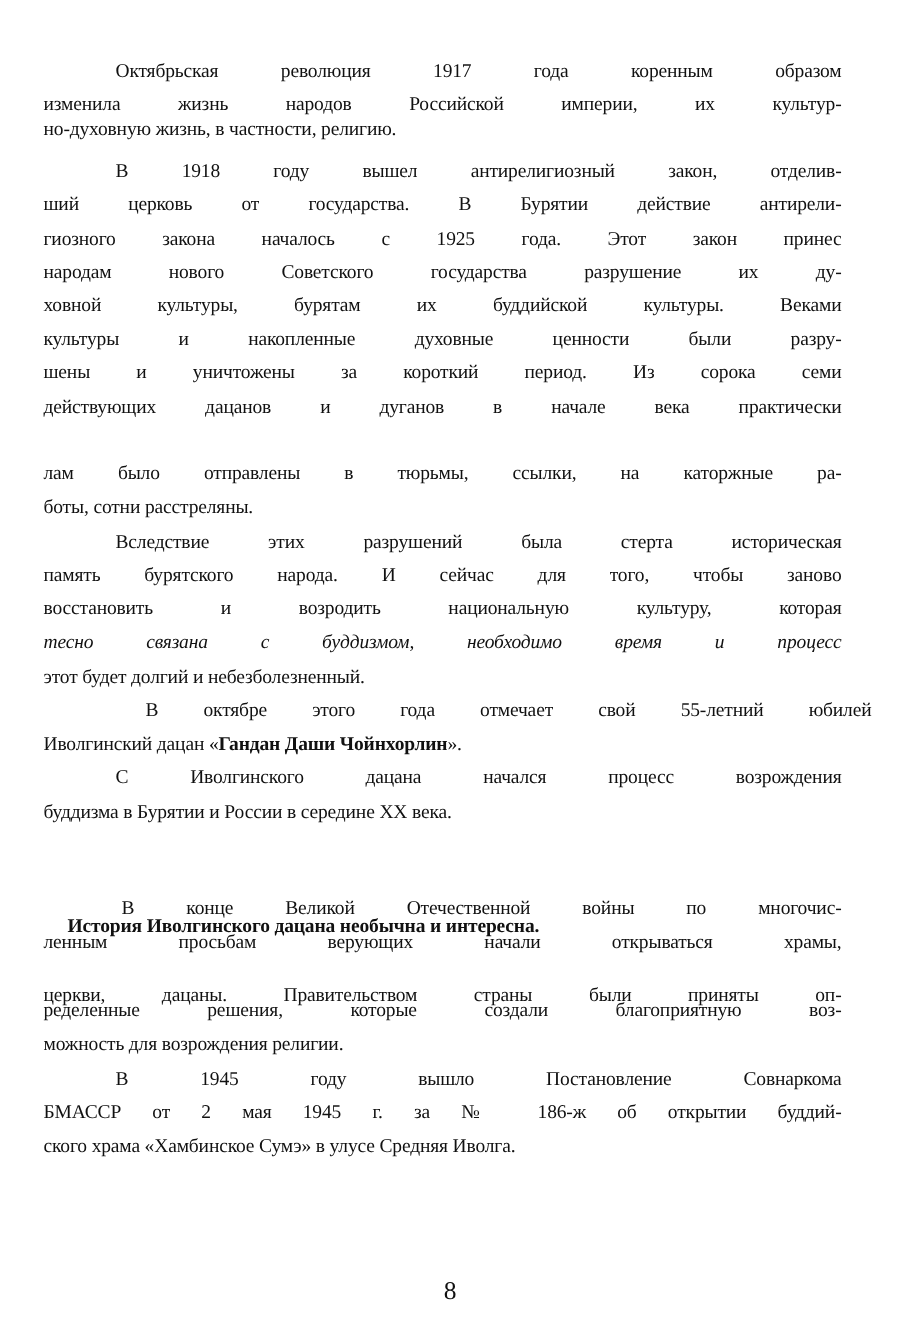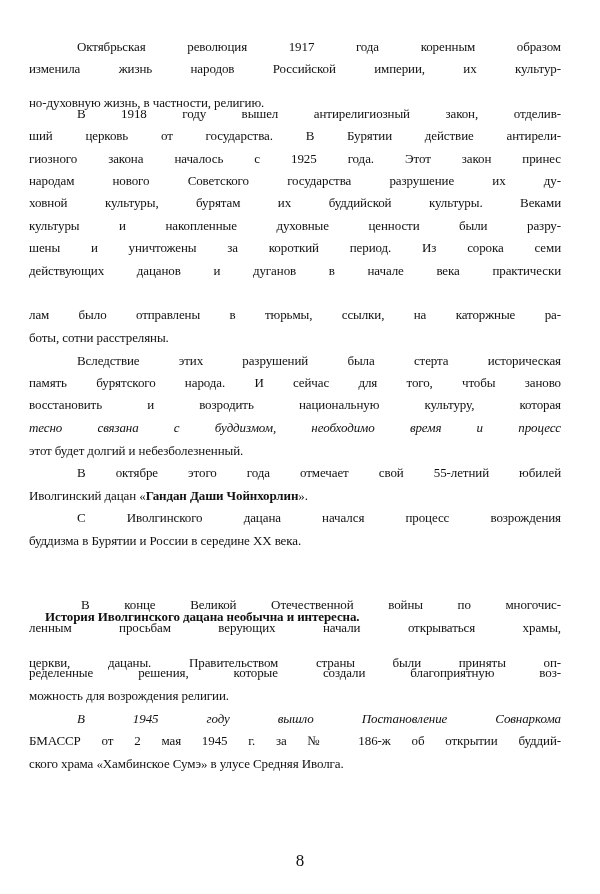--- a/index.html
+++ b/index.html
@@ -14,43 +14,43 @@
   .line.indent2 { left: 81px; width: 480px; }
   b { font-weight: bold; }
   .pagenum { position: absolute; left: 0; width: 600px; top: 851px; text-align: center; font-size: 17px; }
 </style>
 </head>
 <body>
 
 <div class="page" id="page">
     <div class="line indent" style="top: 36px;">Октябрьская революция 1917 года коренным образом</div>
     <div class="line " style="top: 58px;">изменила жизнь народов Российской империи, их культур-</div>
-    <div class="line last" style="top: 92px;">но-духовную жизнь, в частности, религию.</div>
+    <div class="line last" style="top: 75px;">но-духовную жизнь, в частности, религию.</div>
     <div class="line indent" style="top: 103px;">В 1918 году вышел антирелигиозный закон, отделив-</div>
     <div class="line " style="top: 125px;">ший церковь от государства. В Бурятии действие антирели-</div>
     <div class="line " style="top: 148px;">гиозного закона началось с 1925 года. Этот закон принес</div>
     <div class="line " style="top: 170px;">народам нового Советского государства разрушение их ду-</div>
     <div class="line " style="top: 192px;">ховной культуры, бурятам их буддийской культуры. Веками</div>
     <div class="line " style="top: 215px;">культуры и накопленные духовные ценности были разру-</div>
     <div class="line " style="top: 237px;">шены и уничтожены за короткий период. Из сорока семи</div>
     <div class="line " style="top: 260px;">действующих дацанов и дуганов в начале века практически</div>
     <div class="line " style="top: 304px;">лам было отправлены в тюрьмы, ссылки, на каторжные ра-</div>
     <div class="line last" style="top: 327px;">боты, сотни расстреляны.</div>
     <div class="line indent" style="top: 350px;">Вследствие этих разрушений была стерта историческая</div>
     <div class="line " style="top: 372px;">память бурятского народа. И сейчас для того, чтобы заново</div>
     <div class="line " style="top: 394px;">восстановить и возродить национальную культуру, которая</div>
     <div class="line " style="top: 417px; font-style: italic;">тесно связана с буддизмом, необходимо время и процесс</div>
     <div class="line last" style="top: 440px;">этот будет долгий и небезболезненный.</div>
-    <div class="line indent" style="top: 462px;">В октябре этого года отмечает свой 55-летний юбилей</div>
+    <div class="line indent" style="top: 462px; margin-left: 20px;">В октябре этого года отмечает свой 55-летний юбилей</div>
     <div class="line last" style="top: 485px;"><span>Иволгинский дацан «</span><b>Гандан Даши Чойнхорлин</b><span>».</span></div>
     <div class="line indent" style="top: 507px;">С Иволгинского дацана начался процесс возрождения</div>
     <div class="line last" style="top: 530px;">буддизма в Бурятии и России в середине XX века.</div>
     <div class="line heading" style="top: 572px; margin-top: 34px;">История Иволгинского дацана необычна и интересна.</div>
     <div class="line indent2" style="top: 594px;">В конце Великой Отечественной войны по многочис-</div>
     <div class="line " style="top: 617px;">ленным просьбам верующих начали открываться храмы,</div>
     <div class="line " style="top: 604px; margin-top: 48px;">церкви, дацаны. Правительством страны были приняты оп-</div>
     <div class="line " style="top: 662px;">ределенные решения, которые создали благоприятную воз-</div>
     <div class="line last" style="top: 685px;">можность для возрождения религии.</div>
-    <div class="line indent" style="top: 708px; font-style: italic;">В 1945 году вышло Постановление Совнаркома</div>
+    <div class="line indent" style="top: 708px;">В 1945 году вышло Постановление Совнаркома</div>
     <div class="line " style="top: 730px;">БМАССР от  2 мая 1945 г. за № 186-ж об открытии буддий-</div>
     <div class="line last" style="top: 753px;">ского храма «Хамбинское Сумэ» в улусе Средняя Иволга.</div>
   </div>
 <div class="pagenum">8</div>
 
 </body></html>

